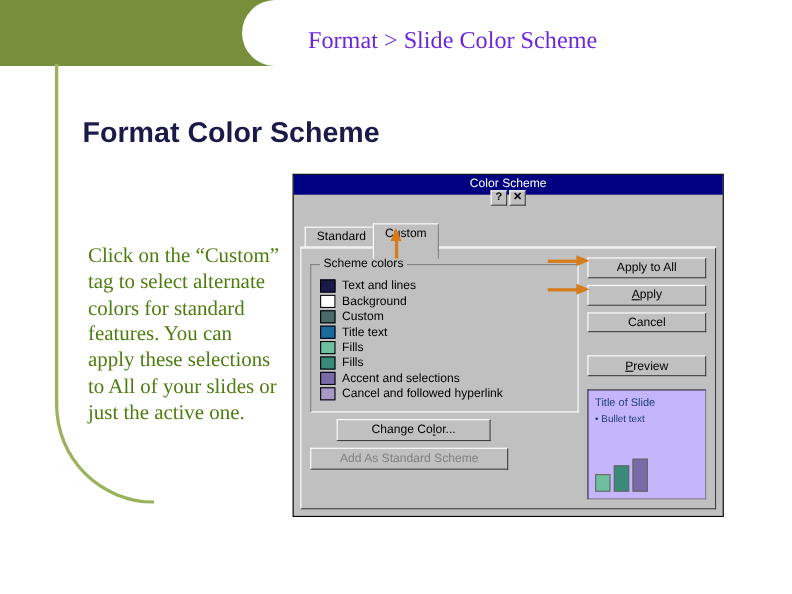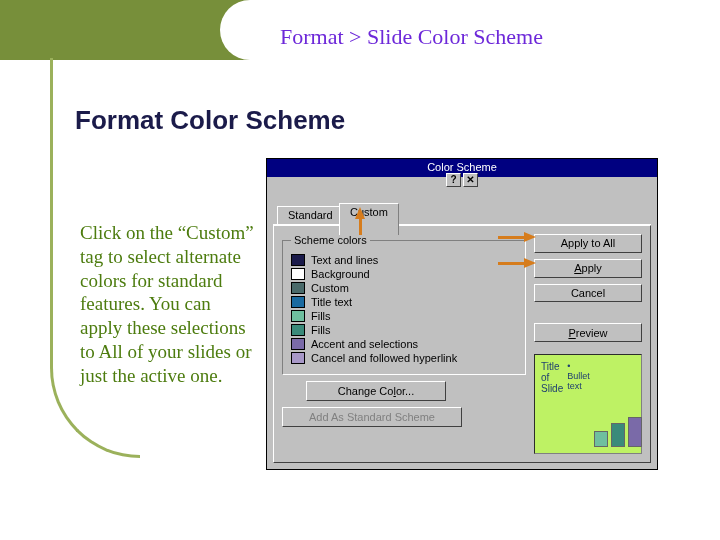--- a/index.html
+++ b/index.html
@@ -108,23 +108,23 @@
     padding:2px 4px; font-size:11px; text-align:center;
     height:20px; display:flex; align-items:center; justify-content:center;
     cursor:default;
   }
   .btn.wide { width:100%; }
   .btn.small { width:140px; }
   .accel { text-decoration: underline; }
 
   .previewbox {
     border:1px inset #808080;
-    background:#bef264;
+    background:#c4b5fd;
     height:108px; padding:6px;
-    display:flex; flex-direction:row; gap:4px;
+    display:flex; flex-direction:column; gap:4px;
     font-size:9px;
   }
   .previewbox .pt { color:#204070; font-size:10px; }
   .previewbox .pb { color:#204070; }
   .minichart { display:flex; gap:3px; align-items:flex-end; height:32px; margin-top:auto;}
   .minichart div { width:14px; border:1px solid #666; }
 
   .arrow {
     position:absolute; width:0; height:0; z-index:5;
   }

